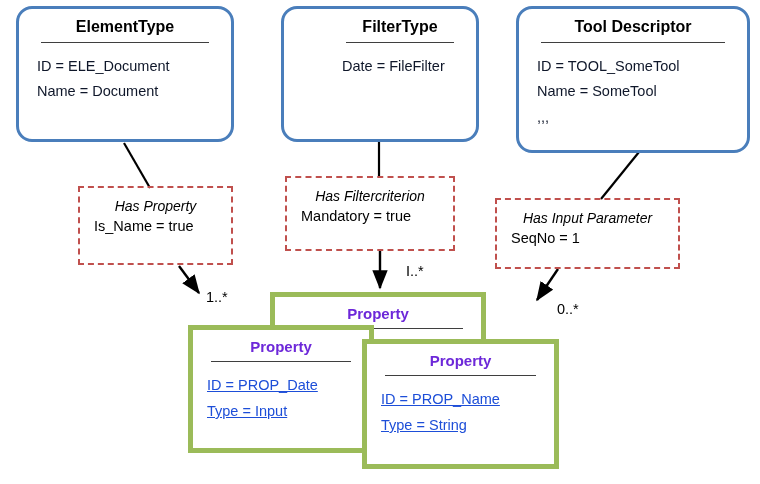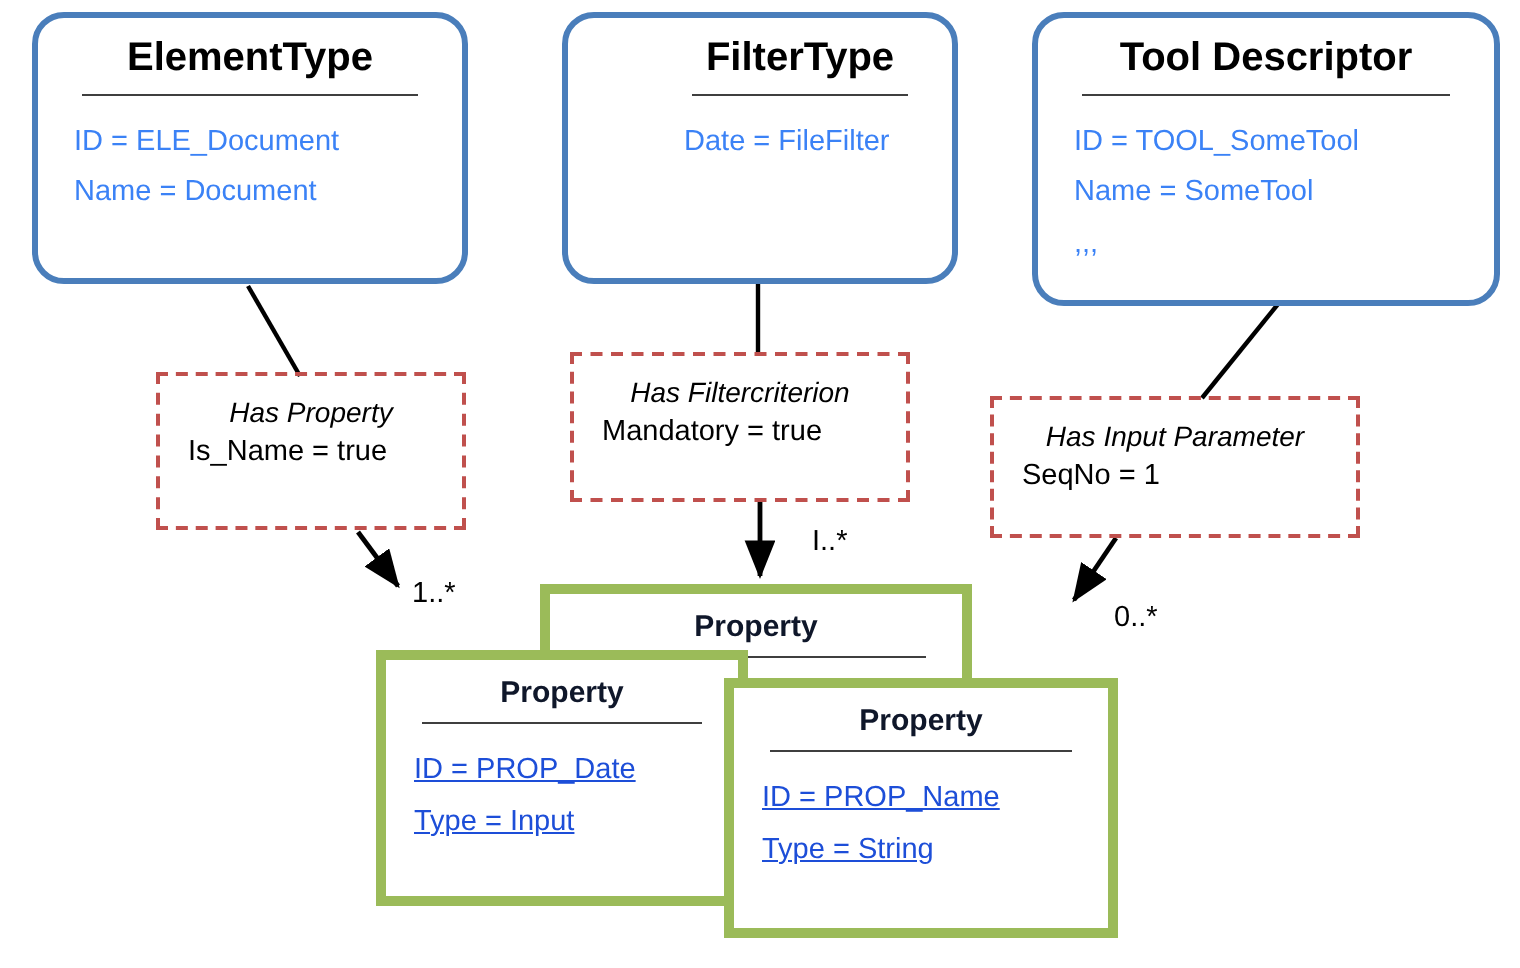--- a/index.html
+++ b/index.html
@@ -28,35 +28,35 @@
     position: absolute;
     box-sizing: border-box;
     background: #ffffff;
     border: 3px solid #4A7EBB;
     border-radius: 16px;
     z-index: 10;
   }
   .entity .ent-title {
     text-align: center;
     font-weight: bold;
-    font-size: 20px;
+    font-size: 16px;
     color: #000000;
     margin-top: 9px;
   }
   .entity .ent-rule {
     height: 0;
     border-top: 1.6px solid #3f3f3f;
     margin: 6px 22px 0 22px;
   }
   .entity .ent-body {
     margin: 11px 0 0 18px;
   }
   .entity .ent-line {
     font-size: 14.5px;
-    color: #3b82f6;
+    color: #0f172a;
     line-height: 25px;
     white-space: nowrap;
   }
 
   
   .assoc {
     position: absolute;
     box-sizing: border-box;
     background: transparent;
     border: 2px dashed #C0504D;
@@ -82,21 +82,21 @@
     position: absolute;
     box-sizing: border-box;
     background: #ffffff;
     border: 5px solid #9BBB59;
     z-index: 20;
   }
   .prop .pr-title {
     text-align: center;
     font-weight: bold;
     font-size: 15px;
-    color: #0f172a;
+    color: #6d28d9;
     margin-top: 8px;
   }
   .prop .pr-rule {
     height: 0;
     border-top: 1.6px solid #3f3f3f;
     margin: 6px 18px 0 18px;
   }
   .prop .pr-body {
     margin: 10px 0 0 14px;
   }

